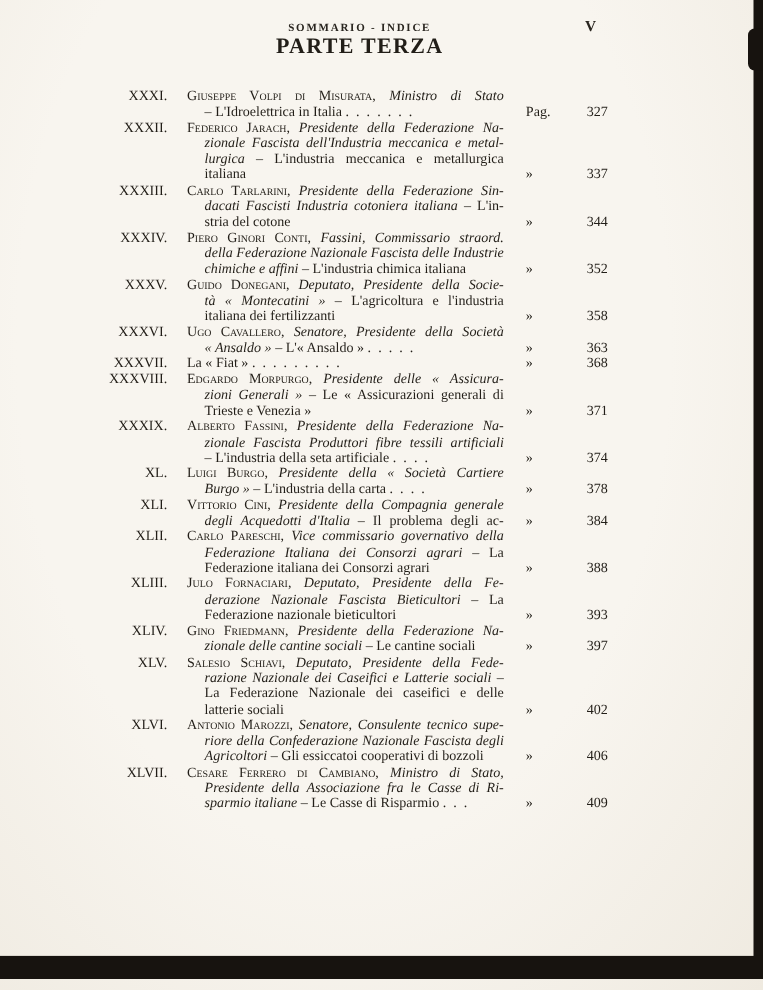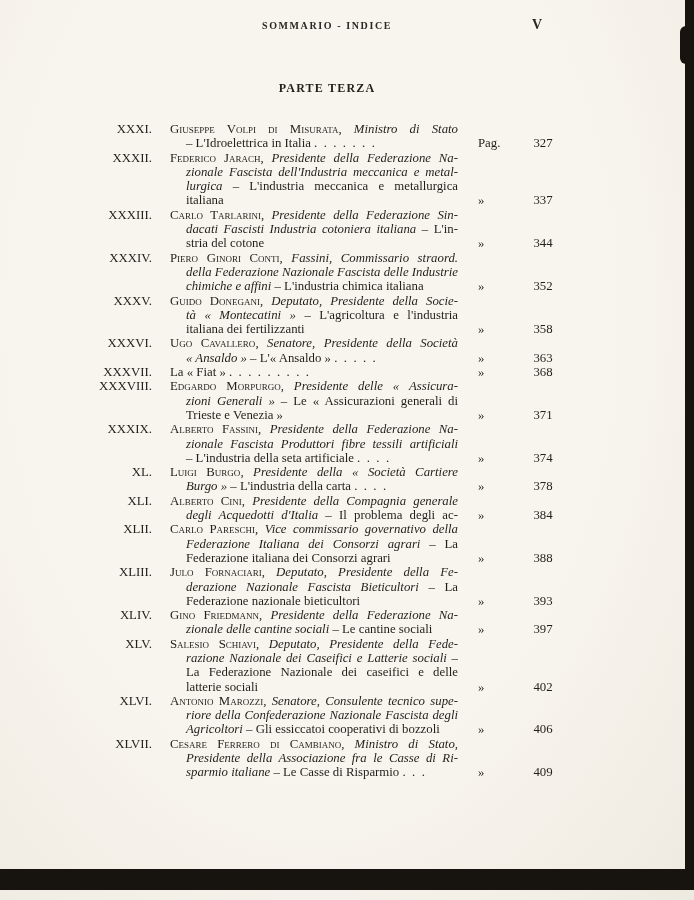--- a/index.html
+++ b/index.html
@@ -12,21 +12,21 @@
   .paper{
     position:absolute;inset:0;
     background:radial-gradient(ellipse at 45% 35%, #f8f5ef 55%, #efeae0 100%);
   }
   .edge-right{position:absolute;top:0;right:0;width:9px;height:889px;background:#17130f}
   .edge-blob{position:absolute;top:26px;right:0;width:14px;height:38px;background:#17130f;border-radius:6px 0 0 6px}
   .edge-bottom{position:absolute;left:0;top:869px;width:100%;height:21px;background:#17130f}
   .content{position:absolute;left:92px;top:20px;width:470px}
   .runhead{position:relative;text-align:center;font-size:10px;font-weight:bold;letter-spacing:1.6px;color:#2a2620}
   .folio{position:absolute;right:20px;top:-3px;font-size:14px;font-weight:bold;letter-spacing:0}
-  .title{text-align:center;margin-top:50px;font-size:12px;font-weight:bold;letter-spacing:1.2px}
+  .title{text-align:center;font-size:20px;font-weight:bold;letter-spacing:1.2px}
   .entries{margin-top:26px;font-size:12.8px;line-height:14.3px}
   .entry{display:grid;grid-template-columns:60px 1fr 30px 38px;column-gap:18px}
   .num{text-align:right;white-space:nowrap}
   .txt{min-width:0}
   .ln{text-align:justify;text-align-last:justify}
   .ln.cont{padding-left:16px}
   .ln.end{text-align-last:left}
   .sc{font-variant:small-caps}
   .i{font-style:italic}
   .ref{align-self:end;text-align:left;padding-left:2px}
@@ -136,21 +136,21 @@
         <div class="txt">
           <div class="ln"><span class="sc">Luigi Burgo</span><span class="r">, </span><span class="i">Presidente della « Società Cartiere</span></div>
           <div class="ln cont end"><span class="i">Burgo »</span><span class="r"> – L'industria della carta . . . .</span></div>
         </div>
         <div class="ref">»</div>
         <div class="pg">378</div>
       </div>
       <div class="entry">
         <div class="num">XLI.</div>
         <div class="txt">
-          <div class="ln"><span class="sc">Alberto Cini</span><span class="r">, </span><span class="i">Presidente della Compagnia generale</span></div>
+          <div class="ln"><span class="sc">Vittorio Cini</span><span class="r">, </span><span class="i">Presidente della Compagnia generale</span></div>
           <div class="ln cont"><span class="i">degli Acquedotti d'Italia</span><span class="r"> – Il problema degli ac-</span></div>
         </div>
         <div class="ref">»</div>
         <div class="pg">384</div>
       </div>
       <div class="entry">
         <div class="num">XLII.</div>
         <div class="txt">
           <div class="ln"><span class="sc">Carlo Pareschi</span><span class="r">, </span><span class="i">Vice commissario governativo della</span></div>
           <div class="ln cont"><span class="i">Federazione Italiana dei Consorzi agrari</span><span class="r"> – La</span></div>

